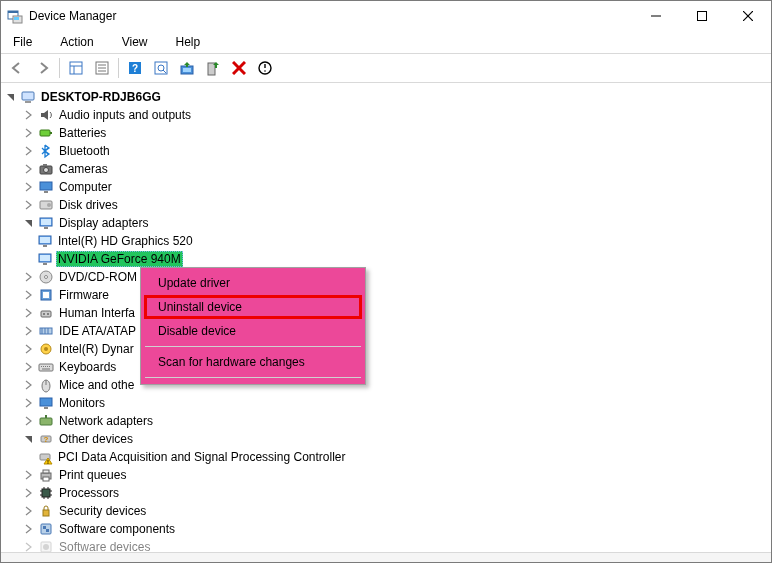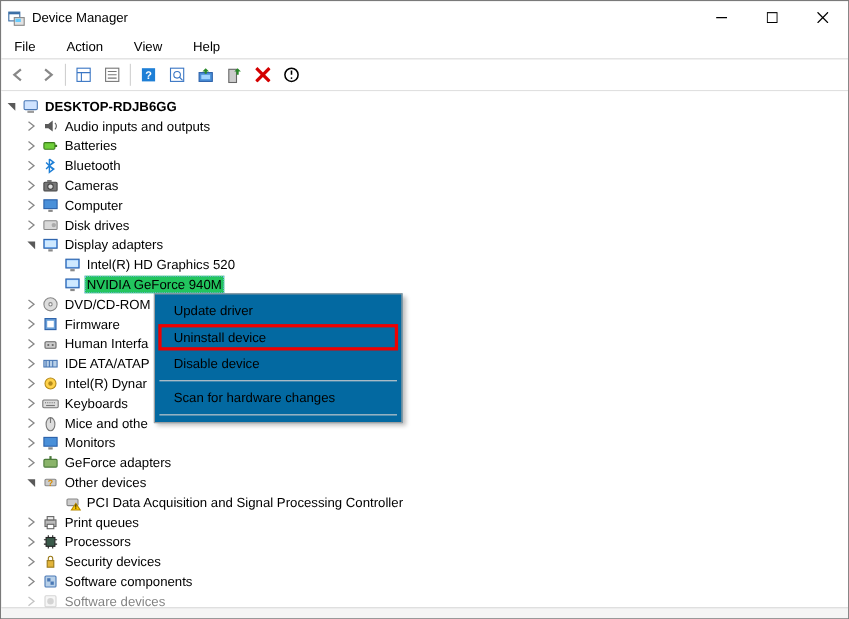--- a/index.html
+++ b/index.html
@@ -18,28 +18,28 @@
   .treepane { flex: 1; overflow: auto; padding: 4px 0; position: relative; }
   .treepane::-webkit-scrollbar { width: 17px; }
   .treepane::-webkit-scrollbar-track { background: #f0f0f0; }
   .treepane::-webkit-scrollbar-thumb { background: #cdcdcd; border: 1px solid #a6a6a6; }
   .statusbar { height: 10px; border-top: 1px solid #d9d9d9; background: #f5f5f5; }
   
   .node { white-space: nowrap; }
   .row { display: flex; align-items: center; height: 18px; padding-right: 6px; }
   .lvl0 .row { padding-left: 2px; font-weight: bold; }
   .lvl1 .row { padding-left: 20px; }
-  .lvl2 .row { padding-left: 40px; text-align: center; }
+  .lvl2 .row { padding-left: 19px; text-align: center; }
   .chev { width: 16px; height: 16px; display: inline-flex; align-items: center; justify-content: center; color: #666; font-size: 10px; user-select: none; }
   .chev.empty { visibility: hidden; }
   .row .icn { width: 18px; height: 16px; display: inline-flex; align-items: center; justify-content: center; margin-right: 2px; }
   .row .lbl { padding: 0 2px; }
   .row.selected .lbl { background: #22c55e; border: 1px dotted #7eb4ea; padding: 0 1px; }
   
-  .ctxmenu { position: absolute; background: #0369a1; border: 1px solid #a0a0a0; box-shadow: 3px 3px 4px rgba(0,0,0,.25); padding: 3px 3px; width: 226px; z-index: 50; }
+  .ctxmenu { position: absolute; background: #ec4899; border: 1px solid #a0a0a0; box-shadow: 3px 3px 4px rgba(0,0,0,.25); padding: 3px 3px; width: 226px; z-index: 50; }
   .ctxmenu .citem { padding: 5px 14px; cursor: default; white-space: nowrap; font-size: 12px; }
   .ctxmenu .csep { height: 1px; background: #d0d0d0; margin: 3px 1px; }
   .ctxmenu .highlighted { outline: 3px solid #e00; outline-offset: -3px; }
   .ctxmenu .bold { font-weight: 700; }
   svg { display: block; }
 </style>
 </head>
 <body>
 <div class="window">
 
@@ -447,21 +447,21 @@
               <svg width="10" height="10">
                 <path d="M2 1 L7 5 L2 9" fill="none" stroke="#888" stroke-width="1.2"></path>
               </svg>
             </span>
             <span class="icn">
               <svg width="16" height="16">
                 <rect x="2" y="5" width="12" height="7" rx="1" fill="#8ab46a" stroke="#4a7a3a"></rect>
                 <rect x="7" y="2" width="2" height="3" fill="#4a7a3a"></rect>
               </svg>
             </span>
-            <span class="lbl">GeForce adapters</span>
+            <span class="lbl">Network adapters</span>
           </div>
         </div>
         <div class="node lvl1">
           <div class="row">
             <span class="chev ">
               <svg width="10" height="10">
                 <path d="M1 2 L8 2 L8 9 Z" fill="#595959"></path>
               </svg>
             </span>
             <span class="icn">

